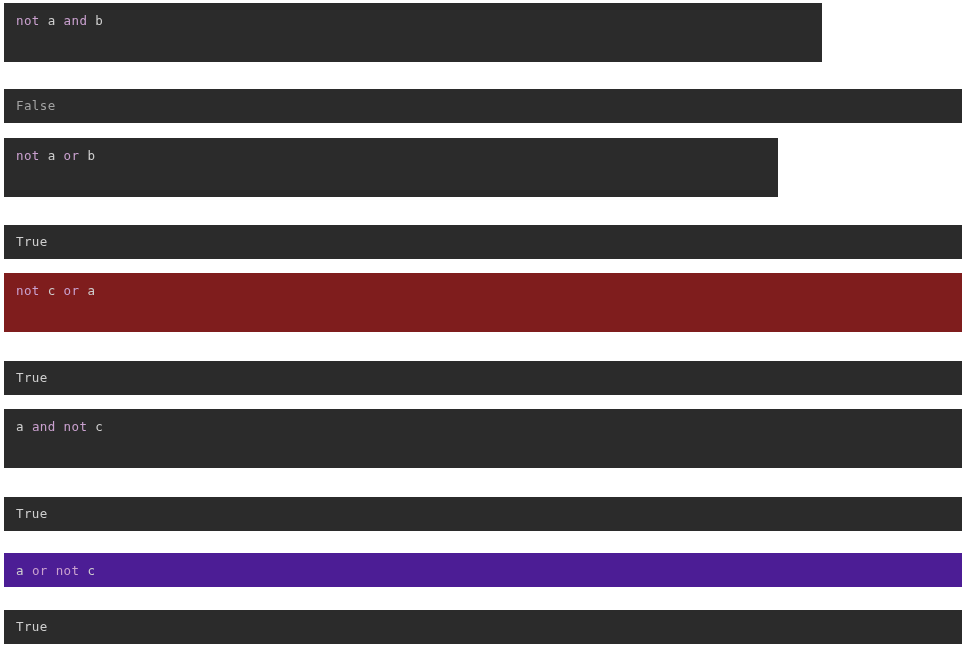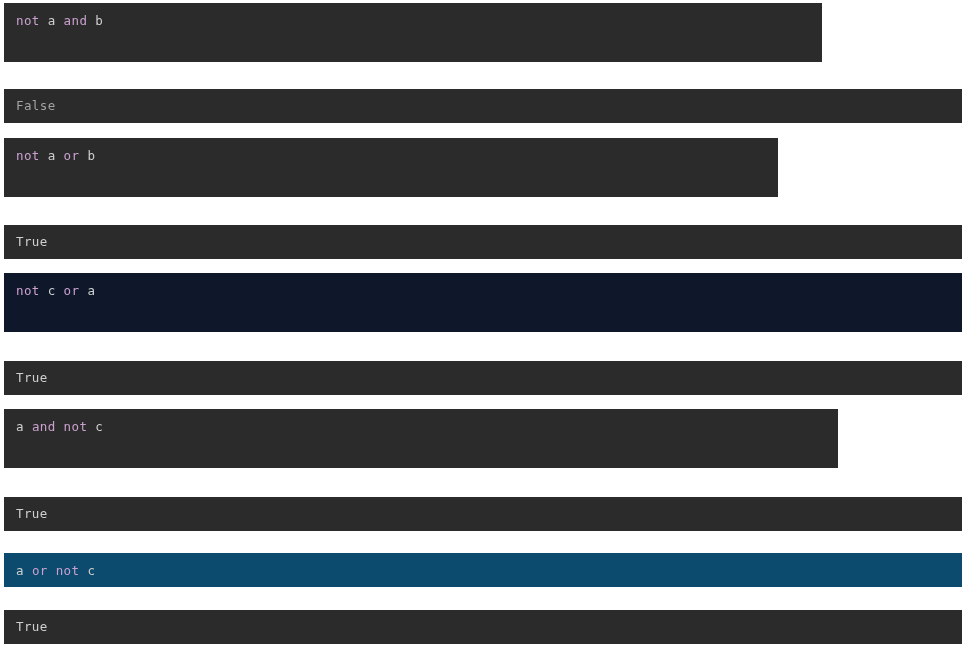--- a/index.html
+++ b/index.html
@@ -80,32 +80,32 @@
       </div>
       <div class="cell cell-output" style="top: 89px; height: 34px; left: 4px; width: 958px; background: rgb(43, 43, 43);">
         <div class="out-text" style="color: #a3a3a3;">False</div>
       </div>
       <div class="cell cell-code" style="top: 138px; height: 59px; left: 4px; width: 774px; background: rgb(43, 43, 43);">
         <div class="line"><span class="tok tok-kw">not</span><span class="tok tok-plain"> </span><span class="tok tok-id">a</span><span class="tok tok-plain"> </span><span class="tok tok-kw">or</span><span class="tok tok-plain"> </span><span class="tok tok-id">b</span></div>
       </div>
       <div class="cell cell-output" style="top: 225px; height: 34px; left: 4px; width: 958px; background: rgb(43, 43, 43);">
         <div class="out-text" style="color: rgb(207, 207, 207);">True</div>
       </div>
-      <div class="cell cell-code" style="top: 273px; height: 59px; left: 4px; width: 958px; background: #0f172a;">
+      <div class="cell cell-code" style="top: 273px; height: 59px; left: 4px; width: 958px; background: #7f1d1d;">
         <div class="line"><span class="tok tok-kw">not</span><span class="tok tok-plain"> </span><span class="tok tok-id">c</span><span class="tok tok-plain"> </span><span class="tok tok-kw">or</span><span class="tok tok-plain"> </span><span class="tok tok-id">a</span></div>
       </div>
       <div class="cell cell-output" style="top: 361px; height: 34px; left: 4px; width: 958px; background: rgb(43, 43, 43);">
         <div class="out-text" style="color: rgb(207, 207, 207);">True</div>
       </div>
-      <div class="cell cell-code" style="top: 409px; height: 59px; left: 4px; width: 834px; background: rgb(43, 43, 43);">
+      <div class="cell cell-code" style="top: 409px; height: 59px; left: 4px; width: 958px; background: rgb(43, 43, 43);">
         <div class="line"><span class="tok tok-id">a</span><span class="tok tok-plain"> </span><span class="tok tok-kw">and</span><span class="tok tok-plain"> </span><span class="tok tok-kw">not</span><span class="tok tok-plain"> </span><span class="tok tok-id">c</span></div>
       </div>
       <div class="cell cell-output" style="top: 497px; height: 34px; left: 4px; width: 958px; background: rgb(43, 43, 43);">
         <div class="out-text" style="color: rgb(207, 207, 207);">True</div>
       </div>
-      <div class="cell cell-code" style="top: 553px; height: 34px; left: 4px; width: 958px; background: #0c4a6e;">
+      <div class="cell cell-code" style="top: 553px; height: 34px; left: 4px; width: 958px; background: #4c1d95;">
         <div class="line"><span class="tok tok-id">a</span><span class="tok tok-plain"> </span><span class="tok tok-kw">or</span><span class="tok tok-plain"> </span><span class="tok tok-kw">not</span><span class="tok tok-plain"> </span><span class="tok tok-id">c</span></div>
       </div>
       <div class="cell cell-output" style="top: 610px; height: 34px; left: 4px; width: 958px; background: rgb(43, 43, 43);">
         <div class="out-text" style="color: rgb(207, 207, 207);">True</div>
       </div>
     </div>
 </div>
 
 </body></html>

